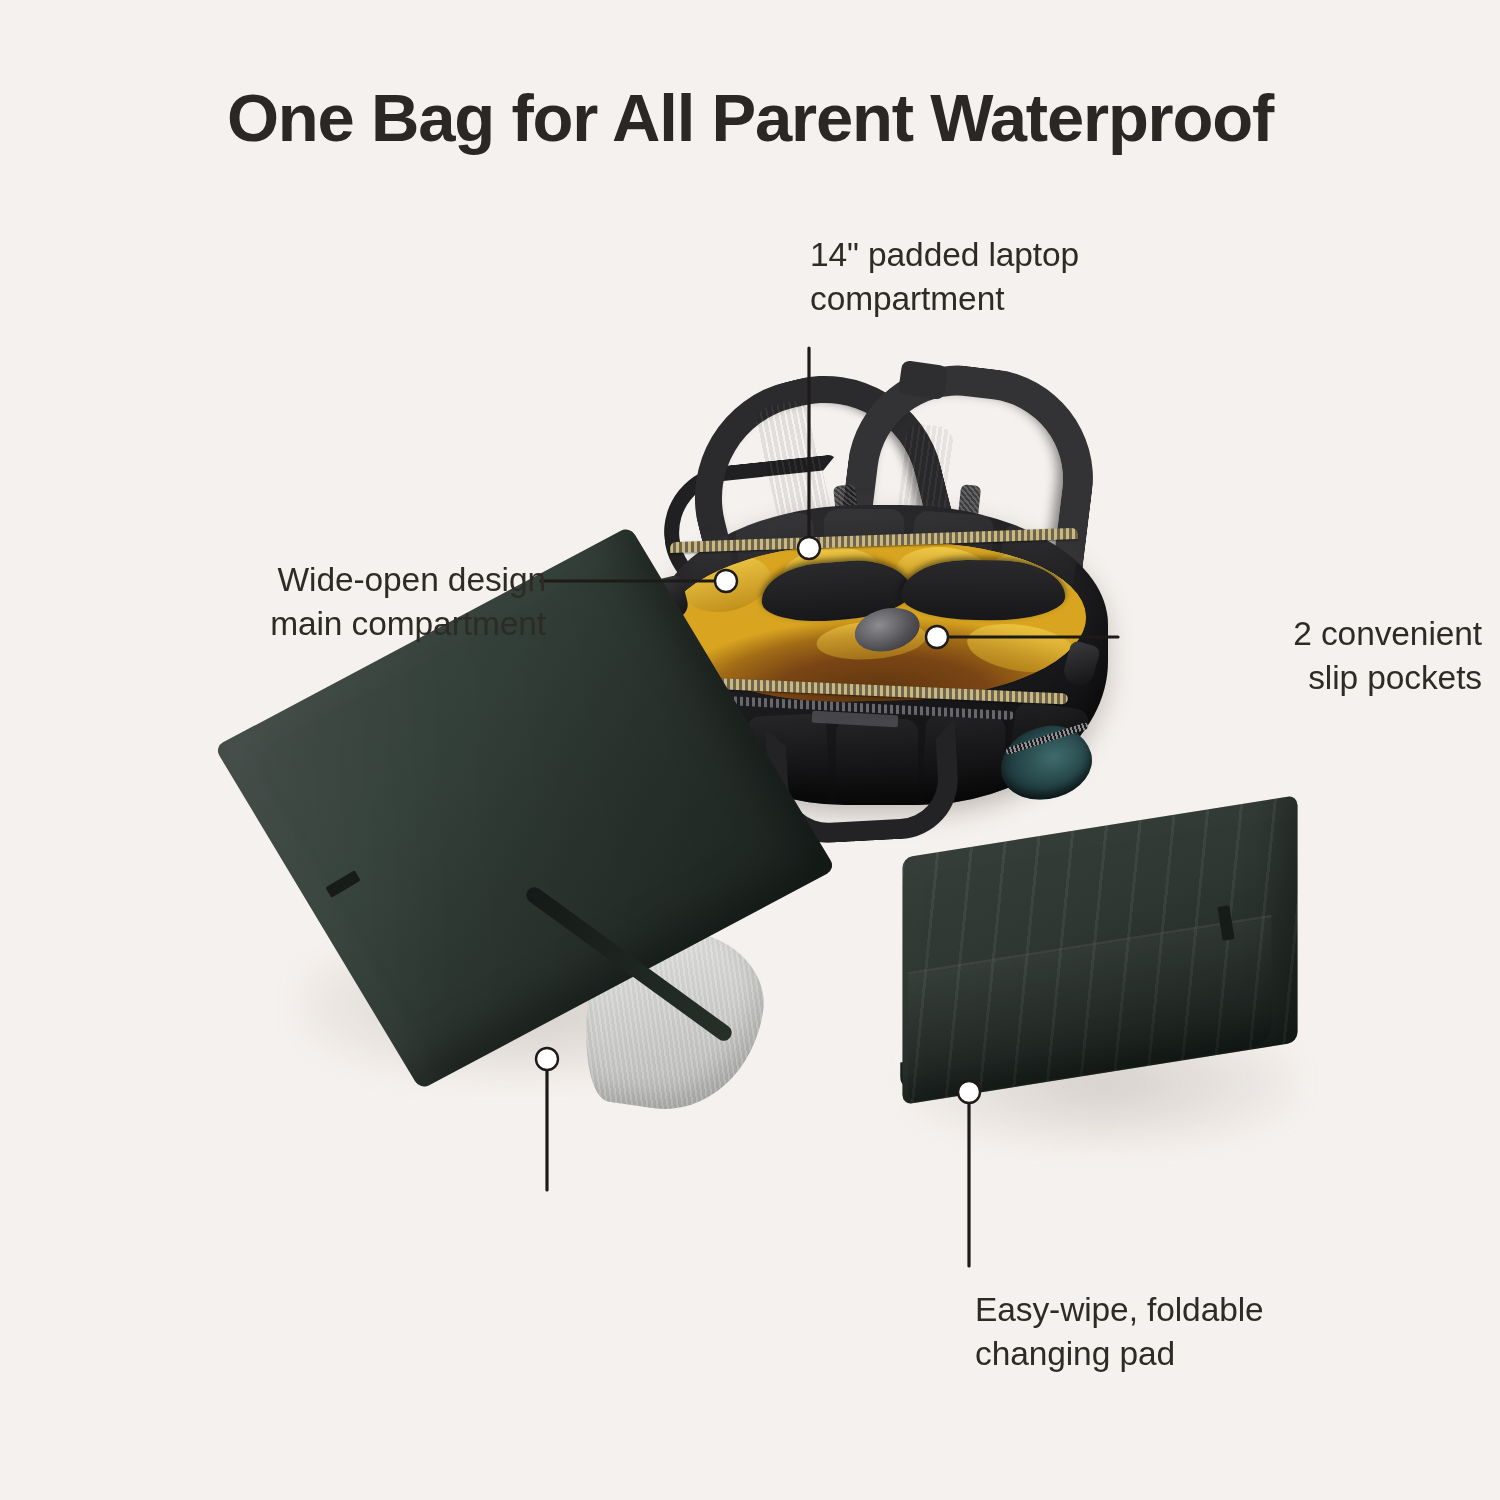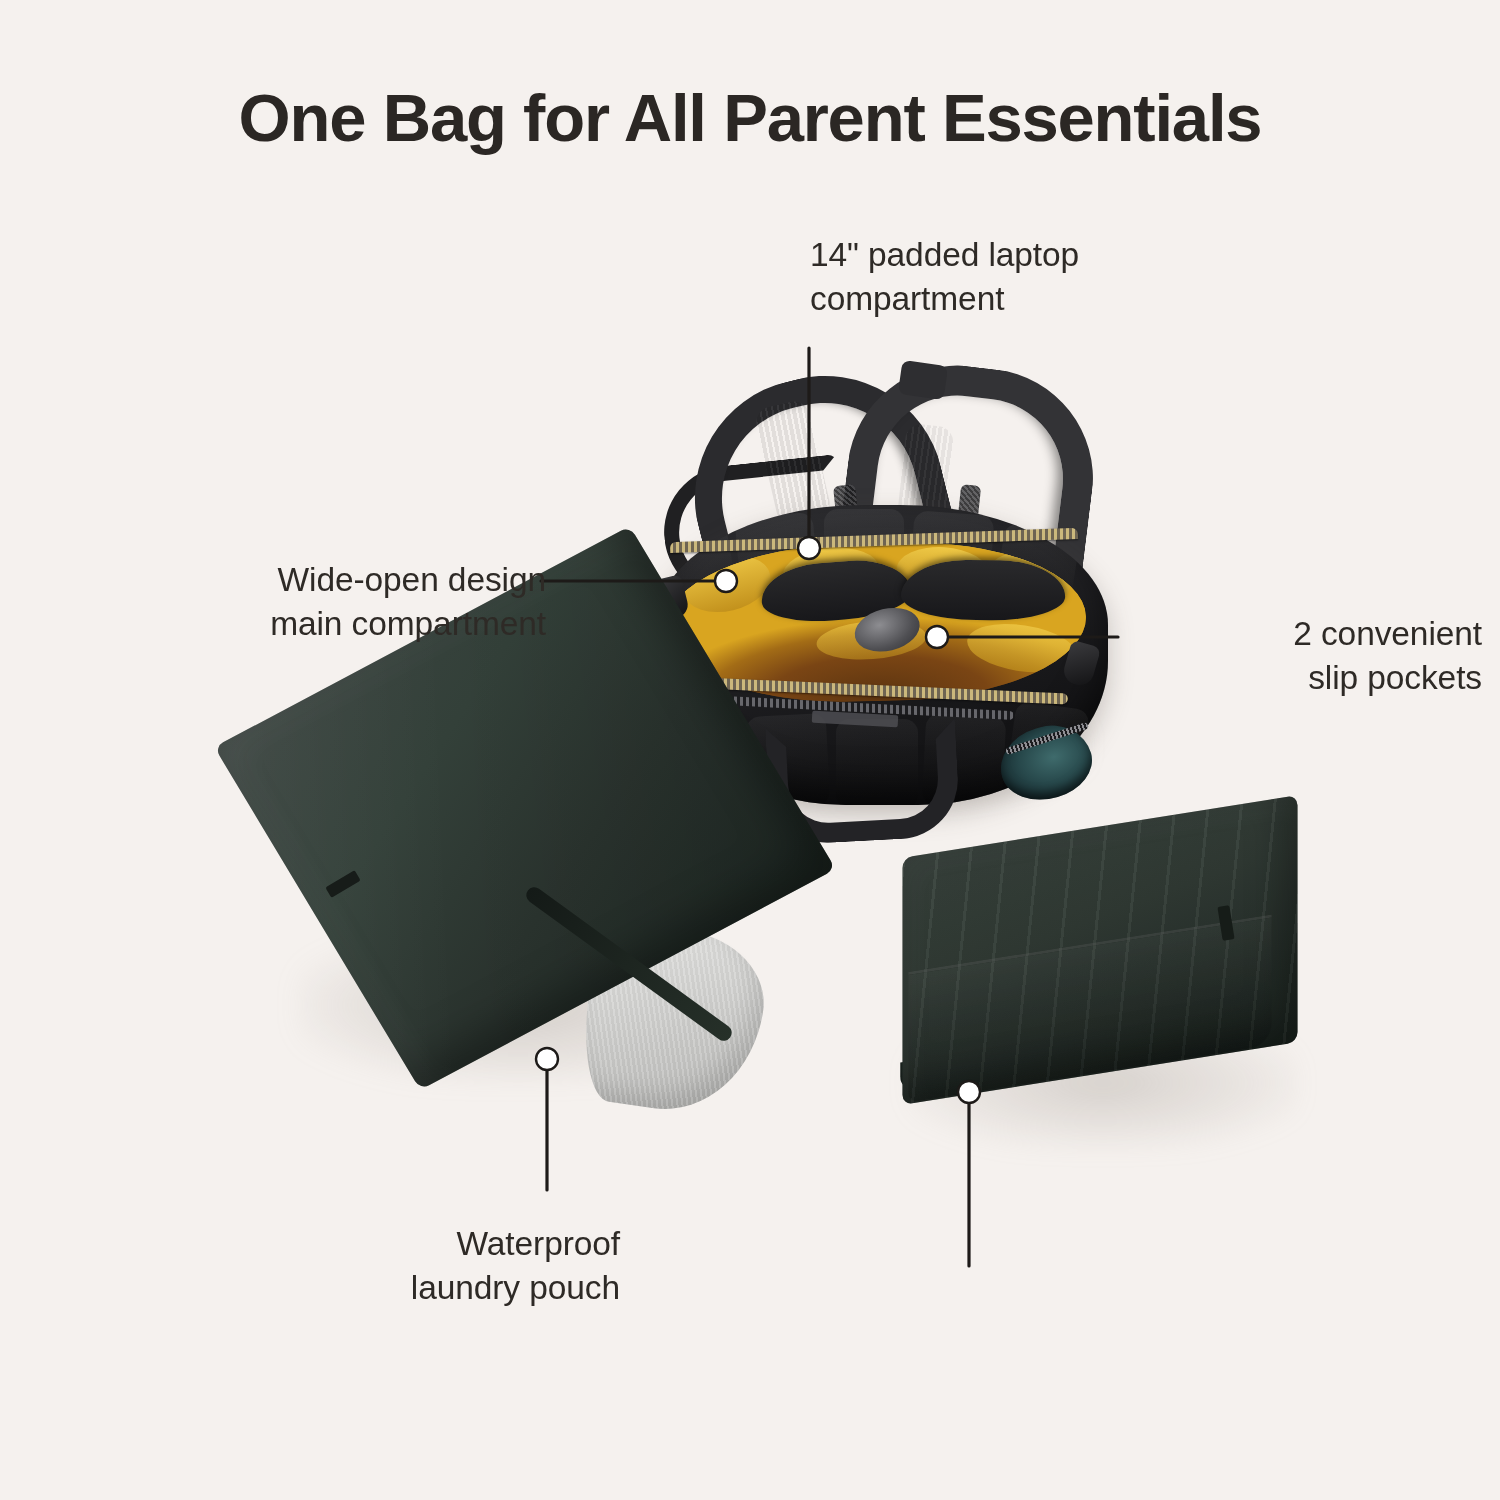--- a/index.html
+++ b/index.html
@@ -375,21 +375,21 @@
       <div class="pad-shadow"></div>
       <div id="pad-under"></div>
       <div id="pad-body"></div>
       <div id="pad-ribs"></div>
       <div id="pad-flap"></div>
       <div id="pad-tag"></div>
     </div>
 
   </div>
 
-  <div class="title">One Bag for All Parent Essentials</div>
+  <div class="title">One Bag for All Parent Waterproof</div>
 
   <svg id="leaders" viewBox="0 0 1500 1500">
     <g id="leader-group" stroke="#1d1a18" stroke-width="3.2" fill="none">
         <line x1="809" y1="348" x2="809" y2="540" stroke-linecap="round"></line>
         <line x1="541" y1="581" x2="717" y2="581" stroke-linecap="round"></line>
         <line x1="946" y1="637" x2="1118" y2="637" stroke-linecap="round"></line>
         <line x1="547" y1="1068" x2="547" y2="1190" stroke-linecap="round"></line>
         <line x1="969" y1="1101" x2="969" y2="1266" stroke-linecap="round"></line>
       </g>
     <g id="dot-group" fill="#ffffff" stroke="#1d1a18" stroke-width="2.4">
@@ -400,16 +400,16 @@
         <circle cx="969" cy="1092" r="11"></circle>
       </g>
   </svg>
 
   <div class="callout left-al" id="label-laptop">14" padded laptop
 compartment</div>
   <div class="callout center-al" id="label-wide">Wide-open design
 main compartment</div>
   <div class="callout left-al" id="label-slip">2 convenient
 slip pockets</div>
-  <div class="callout center-al" id="label-laundry">Waterproof
-laundry pouch</div>
+  <div class="callout left-al" id="label-change">Easy-wipe, foldable
+changing pad</div>
 
 </div>
 
 </body></html>

